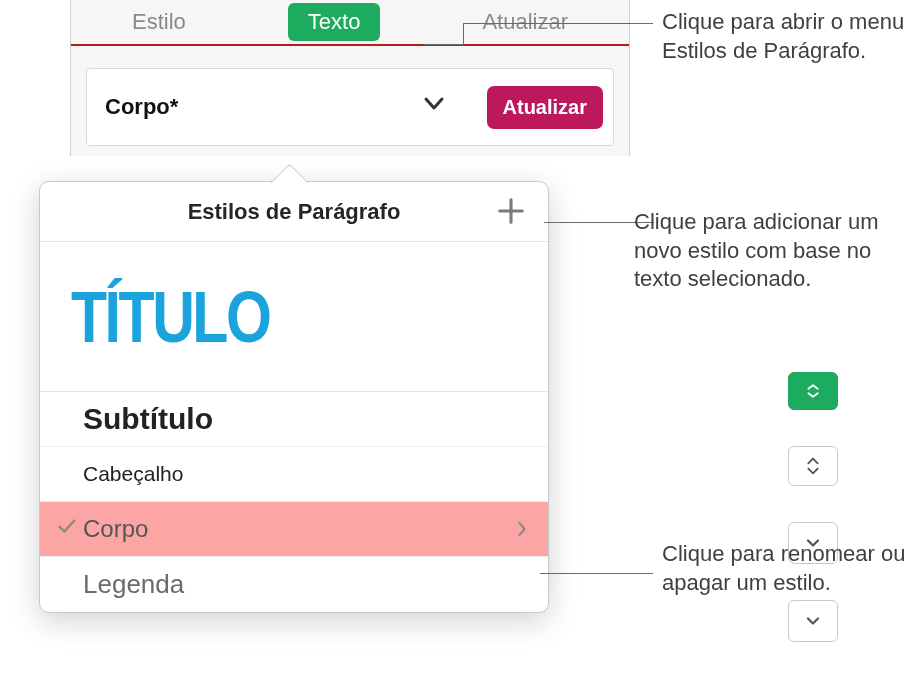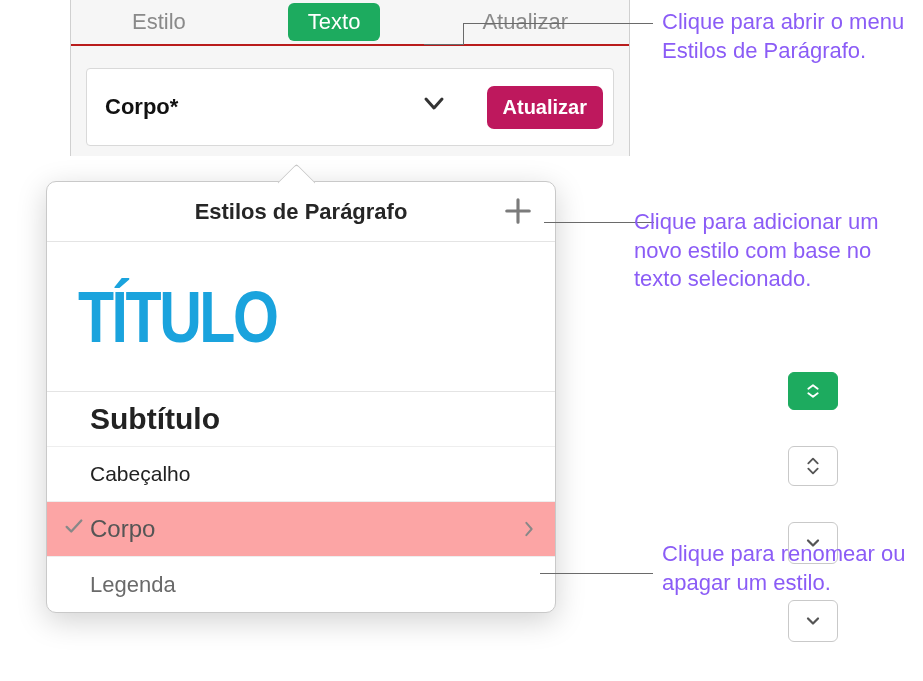--- a/index.html
+++ b/index.html
@@ -71,21 +71,21 @@
       font-weight: 600;
       font-size: 20px;
       border: none;
       border-radius: 7px;
       padding: 10px 16px;
       cursor: pointer;
     }
 
     .popover {
       position: absolute;
-      left: 46px;
+      left: 39px;
       top: 181px;
       width: 510px;
       background: #fff;
       border: 1px solid #c9c9c9;
       border-radius: 10px;
       box-shadow: 0 8px 30px rgba(0,0,0,0.18);
     }
     .popover::before {
       content: "";
       position: absolute;
@@ -140,21 +140,21 @@
       padding-left: 43px;
       font-size: 24px;
       color: #222;
       position: relative;
       cursor: pointer;
     }
     .list-item:last-child { border-bottom: none; }
     .li-subtitle { font-size: 30px; font-weight: 700; }
     .li-head { font-size: 21px; }
     .li-body { background: #fca5a5; color: #555; }
-    .li-caption { font-size: 22px; color: #6a6a6a; }
+    .li-caption { font-size: 26px; color: #6a6a6a; }
     .check {
       position: absolute; left: 16px; top: 50%; transform: translateY(-50%);
       color: #888;
     }
     .check svg { width: 22px; height: 22px; }
     .item-arrow {
       position: absolute; right: 18px; top: 50%; transform: translateY(-50%);
       color: #888;
     }
     .item-arrow svg { width: 16px; height: 16px; }
@@ -189,21 +189,21 @@
       right:120px;
       top:461px;
       font-size:19px;
       color:#333;
     }
 
     
     .callout {
       position: absolute;
       font-size: 22px;
-      color: #8b5cf6;
+      color: #404040;
       line-height: 1.3;
       width: 260px;
     }
     .lead {
       position:absolute;
       height:1px;
       background:#6a6a6a;
     }
   </style>
 </head>

